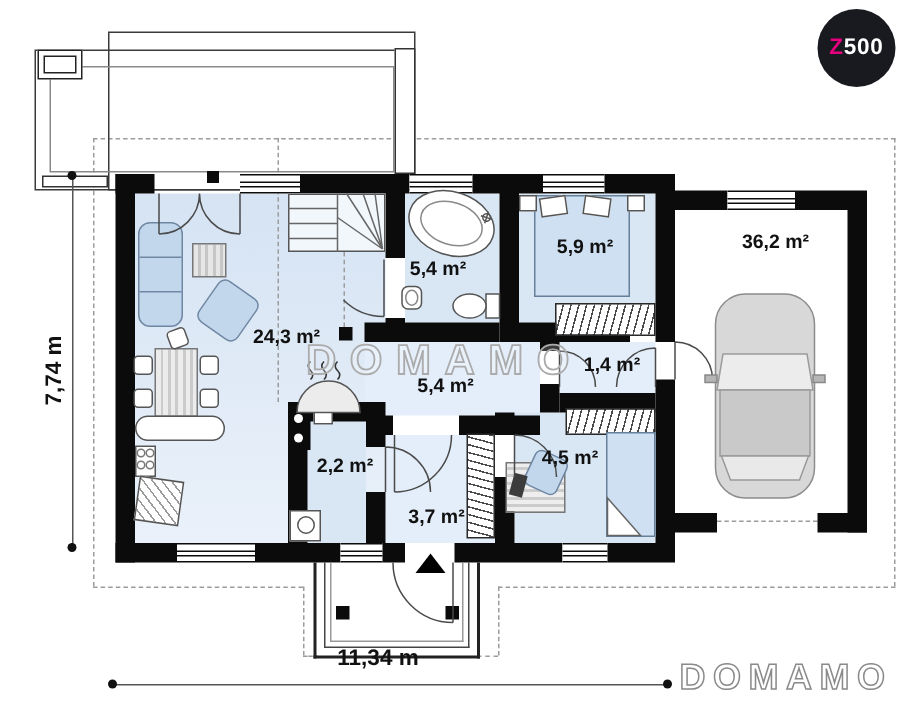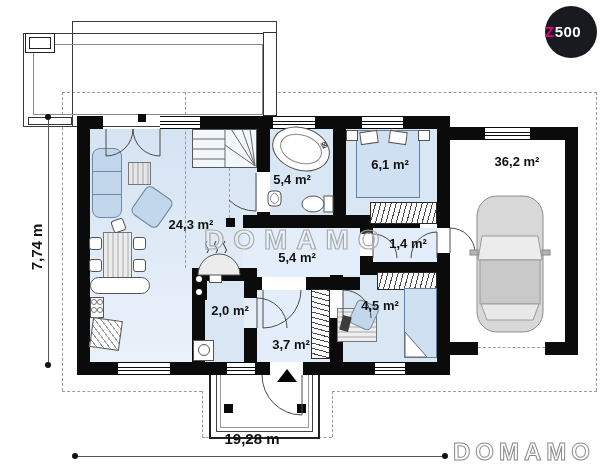--- a/index.html
+++ b/index.html
@@ -213,37 +213,37 @@
       <path d="M481 304 L539 304 L533 320 L487 320 Z" fill="#e9e9e9" stroke="#9a9a9a"></path>
       <rect x="470" y="250" width="8" height="5" fill="#b5b5b5" stroke="#888"></rect>
       <rect x="542" y="250" width="8" height="5" fill="#b5b5b5" stroke="#888"></rect>
     </g>
   </svg>
 
   <div class="wm" style="left:204px;top:224px;font-size:28px;">DOMAMO</div>
 
   <div class="lbl" style="left:191px;top:224px;">24,3 m²</div>
   <div class="lbl" style="left:292px;top:179px;">5,4 m²</div>
-  <div class="lbl" style="left:390px;top:164px;">6,1 m²</div>
+  <div class="lbl" style="left:390px;top:164px;">5,9 m²</div>
   <div class="lbl" style="left:517px;top:161px;">36,2 m²</div>
   <div class="lbl" style="left:297px;top:257px;">5,4 m²</div>
   <div class="lbl" style="left:408px;top:243px;">1,4 m²</div>
-  <div class="lbl" style="left:230px;top:310px;">2,0 m²</div>
+  <div class="lbl" style="left:230px;top:310px;">2,2 m²</div>
   <div class="lbl" style="left:380px;top:305px;">4,5 m²</div>
   <div class="lbl" style="left:291px;top:344px;">3,7 m²</div>
 
   <div style="left:48px;top:117px;width:0;height:248px;border-left:1px solid #555;"></div>
   <div class="dot" style="left:45px;top:114px;"></div>
   <div class="dot" style="left:45px;top:362px;"></div>
   <div class="dim" style="left:36px;top:247px;transform:translate(-50%,-50%) rotate(-90deg);">7,74 m</div>
 
   <div style="left:75px;top:456px;width:370px;height:0;border-top:1px solid #555;"></div>
   <div class="dot" style="left:72px;top:453px;"></div>
   <div class="dot" style="left:442px;top:453px;"></div>
-  <div class="dim" style="left:252px;top:447px;transform:translate(-50%,-100%);">19,28 m</div>
+  <div class="dim" style="left:252px;top:447px;transform:translate(-50%,-100%);">11,34 m</div>
 
   <div class="wm" style="left:453px;top:438px;font-size:24px;letter-spacing:5px;-webkit-text-stroke:1px #8a8a8a;">DOMAMO</div>
 
-  <div style="left:545px;top:6px;width:52px;height:52px;border-radius:50%;background:#191920;line-height:52px;font-size:15px;font-weight:bold;letter-spacing:0.5px;">
+  <div style="left:545px;top:6px;width:52px;height:52px;border-radius:50%;background:#191920;text-align:center;line-height:52px;font-size:15px;font-weight:bold;letter-spacing:0.5px;">
     <span style="position:static;color:#e6007e;">Z</span><span style="position:static;color:#ffffff;">500</span>
   </div>
 
 </div>
 
 </body></html>

